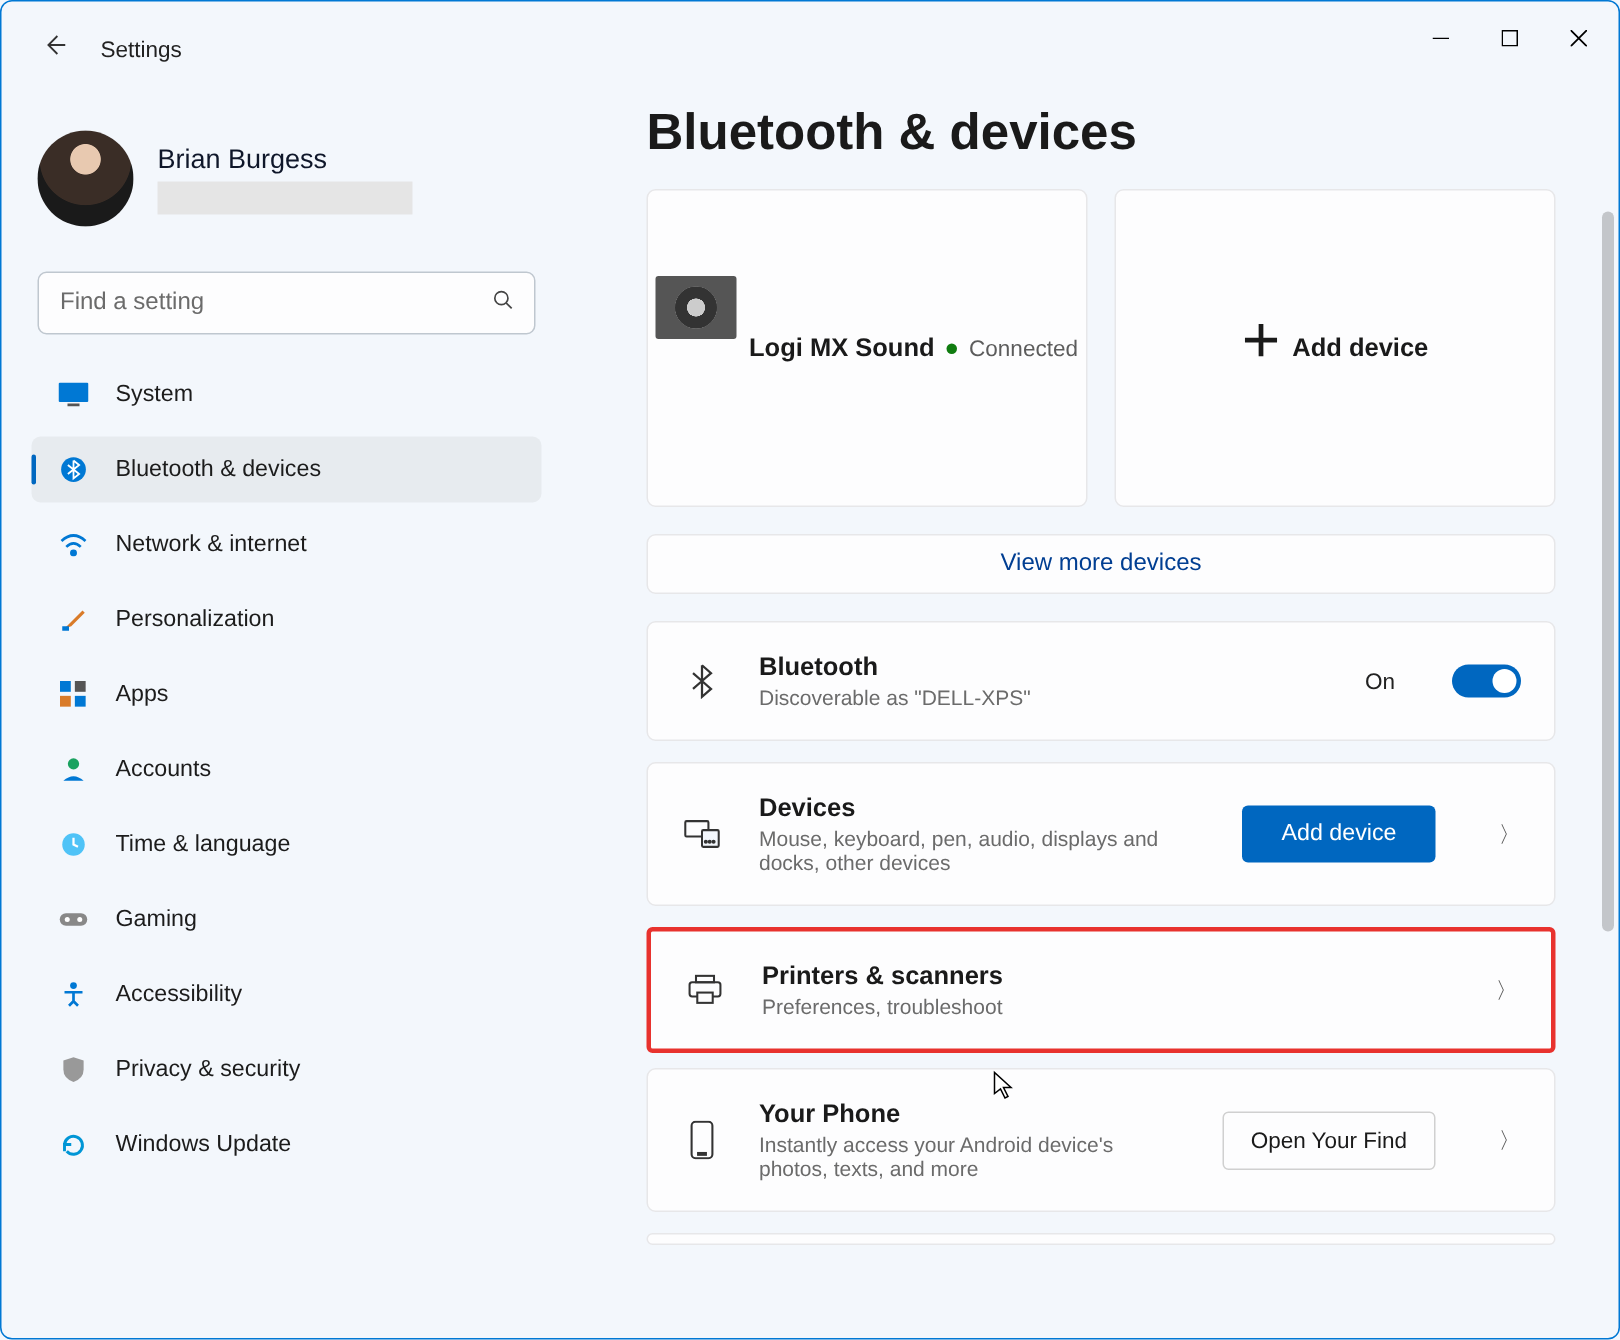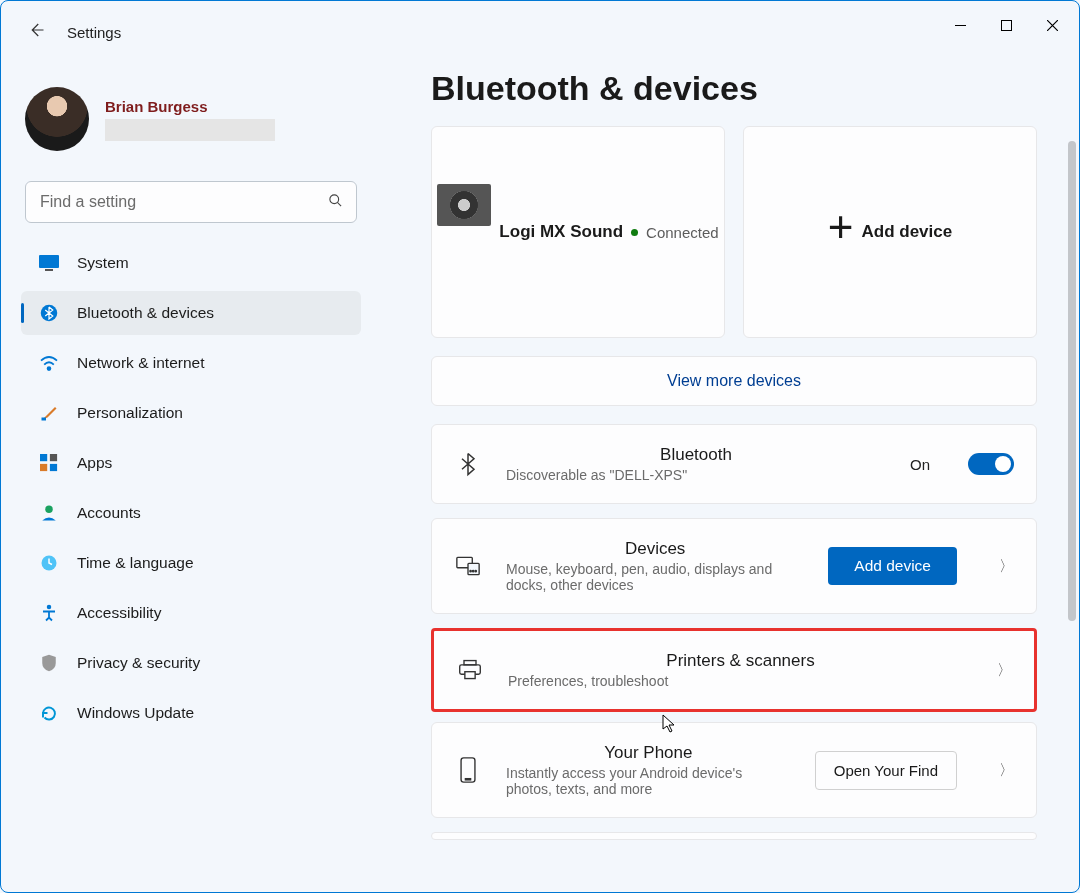--- a/index.html
+++ b/index.html
@@ -6,47 +6,47 @@
 body { background: #f3f7fc; width: 1080px; height: 893px; overflow: hidden; position: relative; border: 1px solid #0078d4; border-radius: 8px; }
 .titlebar { height: 48px; display: flex; align-items: center; justify-content: flex-end; padding: 0 4px; }
 .titlebar .win-btn { width: 46px; height: 32px; display: flex; align-items: center; justify-content: center; font-size: 14px; color: #000; }
 .titlebar .win-btn.close svg { width:11px; height:11px; }
 .header-row { display:flex; align-items:center; gap: 22px; padding: 0 0 0 26px; position:absolute; top:20px; left:0; }
 .back-btn { font-size:20px; color:#333; }
 .app-title { font-size:15px; color:#222; }
 .sidebar { position:absolute; left:0; top:70px; width:380px; padding: 10px 18px 0 18px; }
 .profile { display:flex; align-items:center; gap: 16px; padding: 6px 6px 16px 6px; }
 .avatar { width:64px; height:64px; border-radius:50%; background:radial-gradient(circle at 50% 30%, #e8c9b0 0 18%, #3a2d26 19% 55%, #1a1a1a 56% 100%); background-color:#555; flex-shrink:0; }
-.profile-name { font-weight:700; font-size:15px; color:#7f1d1d; }
+.profile-name { font-weight:400; font-size:18px; color:#0f172a; }
 .email-block { width:170px; height:22px; background:#e5e5e5; margin-top:4px; }
 .search-wrap { margin: 14px 6px 18px 6px; position:relative; }
 .search-input { width:100%; height:42px; border:1px solid #bfc7cf; border-radius:6px; background:#fdfdfe; padding:0 44px 0 14px; font-size:16px; color:#222; }
 .search-input::placeholder { color:#6b6b6b; }
 .search-icon { position:absolute; right:14px; top:50%; transform:translateY(-50%); color:#444; font-size:15px; }
 .nav { margin-top:10px; }
 .nav-item { display:flex; align-items:center; gap:18px; height:44px; padding:0 18px; border-radius:6px; margin:6px 2px; font-size:15.5px; color:#1c1c1c; position:relative; }
 .nav-item.active { background:#e7ebef; }
 .nav-item.active::before { content:""; position:absolute; left:0; top:12px; bottom:12px; width:3px; background:#0067c0; border-radius:2px; }
 .nav-icon { width:20px; height:20px; display:flex; align-items:center; justify-content:center; flex-shrink:0; }
 .main { position:absolute; left:400px; top:62px; right:14px; bottom:6px; overflow-y:auto; padding:0 28px 0 30px; }
 .page-title { font-size:34px; font-weight:600; color:#1a1a1a; margin:6px 0 18px 0; }
 .tiles { display:flex; gap:18px; margin-bottom:18px; }
 .tile { flex:1; background:#fdfdfe; border:1px solid #e7e7e9; border-radius:6px; height:212px; display:flex; flex-direction:row; align-items:center; justify-content:center; gap:8px; }
 .speaker-box { width:54px; height:42px; background:#555; display:flex; align-items:center; justify-content:center; border-radius:2px; margin-top:-40px; margin-bottom:14px; }
 .speaker-circle { width:28px; height:28px; border-radius:50%; background:radial-gradient(circle,#ccc 0 30%,#333 31% 70%,#888 71% 100%); }
 .tile-title { font-size:17px; font-weight:600; color:#1a1a1a; }
 .tile-status { font-size:15px; color:#5c5c5c; display:flex; align-items:center; gap:8px; }
 .status-dot { width:7px; height:7px; background:#107c10; border-radius:50%; }
 .plus-icon { font-size:44px; font-weight:300; color:#1a1a1a; margin-bottom:10px; }
-.view-more { background:#fdfdfe; border:1px solid #e7e7e9; border-radius:6px; height:50px; display:flex; align-items:center; justify-content:center; font-size:16px; color:#003e92; margin-bottom:18px; }
+.view-more { background:#fdfdfe; border:1px solid #e7e7e9; border-radius:6px; height:40px; display:flex; align-items:center; justify-content:center; font-size:16px; color:#003e92; margin-bottom:18px; }
 .setting-card { background:#fdfdfe; border:1px solid #e7e7e9; border-radius:6px; padding:20px 22px; display:flex; align-items:center; gap:24px; margin-bottom:14px; }
 .setting-card.highlighted { border:3px solid #e8322e; border-radius:4px; margin-bottom:10px; }
 .card-icon { width:28px; display:flex; justify-content:center; color:#333; font-size:22px; flex-shrink:0; }
 .card-text { flex:1; }
-.card-title { font-size:17px; font-weight:400; color:#1a1a1a;text-align:center; }
+.card-title { font-size:17px; font-weight:700; color:#1a1a1a; }
 .card-sub { font-size:14px; color:#6b6b6b; margin-top:2px; }
 .toggle-label { font-size:15px; color:#222; margin-right:14px;text-align:center; }
 .toggle { width:46px; height:22px; background:#0067c0; border-radius:11px; position:relative; }
 .toggle::after { content:""; position:absolute; right:3px; top:3px; width:16px; height:16px; background:#fff; border-radius:50%; }
 .add-btn { background:#0067c0; color:#fff; border:none; border-radius:4px; padding:10px 26px; font-size:15.5px; margin-right:18px; }
 .open-btn { background:#fdfdfe; border:1px solid #d0d0d0; border-radius:4px; padding:10px 18px; font-size:15px; color:#1a1a1a; margin-right:18px; }
 .chevron { color:#555; font-size:15px; }
 .scrollbar-track { position:absolute; right:3px; top:140px; bottom:4px; width:8px; }
 .scrollbar-thumb { position:absolute; right:0; top:0; width:8px; height:480px; background:#c3c6ca; border-radius:4px; }
 .cursor-ptr { position:absolute; left:660px; top:712px; font-size:17px; color:#000; pointer-events:none; }
@@ -160,20 +160,30 @@
       <span class="nav-icon">
           <svg width="18" height="18" viewBox="0 0 24 24">
             <circle cx="12" cy="12" r="10" fill="#4fc3f7"></circle>
             <path d="M12 6 V12 L16 14" stroke="#fff" stroke-width="2" fill="none"></path>
           </svg>
         </span>
       <span>Time &amp; language</span>
     </div>
     <div class="nav-item">
       <span class="nav-icon">
+          <svg width="20" height="14" viewBox="0 0 24 16">
+            <rect x="1" y="3" width="22" height="10" rx="5" fill="#888"></rect>
+            <circle cx="7" cy="8" r="2" fill="#fff"></circle>
+            <circle cx="17" cy="8" r="2" fill="#fff"></circle>
+          </svg>
+        </span>
+      <span>Gaming</span>
+    </div>
+    <div class="nav-item">
+      <span class="nav-icon">
           <svg width="18" height="18" viewBox="0 0 24 24">
             <circle cx="12" cy="4" r="3" fill="#0078d4"></circle>
             <path d="M4 10 H20 M12 10 V18 M8 22 L12 18 L16 22" stroke="#0078d4" stroke-width="2.4" fill="none"></path>
           </svg>
         </span>
       <span>Accessibility</span>
     </div>
     <div class="nav-item">
       <span class="nav-icon">
           <svg width="16" height="18" viewBox="0 0 20 24">

